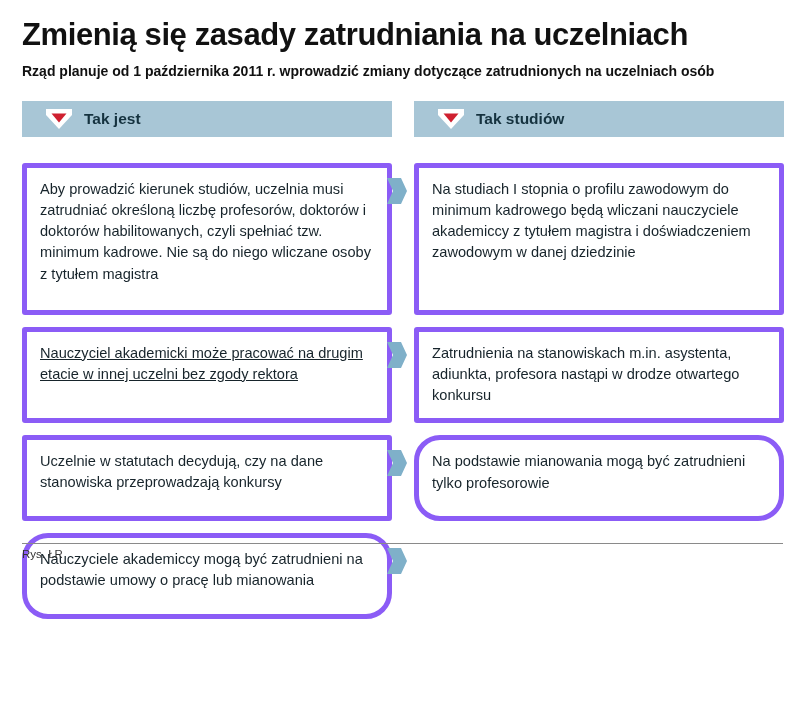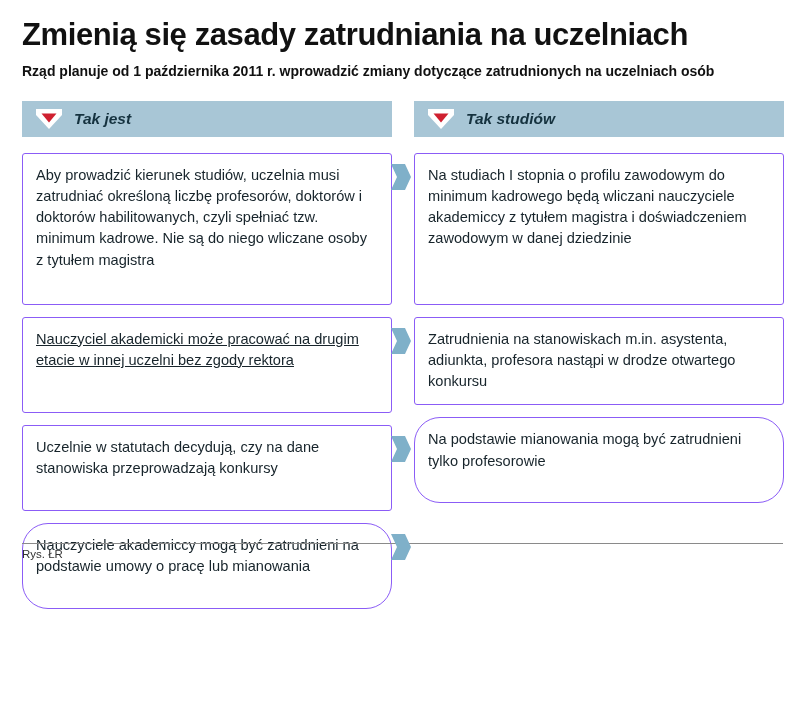--- a/index.html
+++ b/index.html
@@ -44,45 +44,44 @@
   }
   .column {
     width: 370px;
     flex: 0 0 370px;
   }
   .col-header {
     background: #a8c6d6;
     height: 36px;
     display: flex;
     align-items: center;
-    padding-left: 14px;
+    padding-left: 24px;
     box-sizing: border-box;
-    margin-bottom: 16px;
-    font-style: italic;
+    margin-bottom: 26px;
   }
   .chev-badge {
     width: 26px;
     height: 20px;
     margin-right: 12px;
     flex: 0 0 26px;
     display: block;
   }
   .col-header-label {
     font-size: 15.5px;
     font-weight: bold;
     color: #15323f;
   }
   .cards {
     display: flex;
     flex-direction: column;
     gap: 12px;
   }
   .card {
     position: relative;
-    border: 1px solid #8b5cf6;
+    border: 5px solid #8b5cf6;
     border-radius: 3px;
     background: #ffffff;
     padding: 11px 13px 12px 13px;
     box-sizing: border-box;
     font-size: 14.6px;
     line-height: 1.46;
     color: #17242b;
   }
   .card.h1 { min-height: 152px; }
   .card.h2 { min-height: 96px; text-decoration: underline; }

